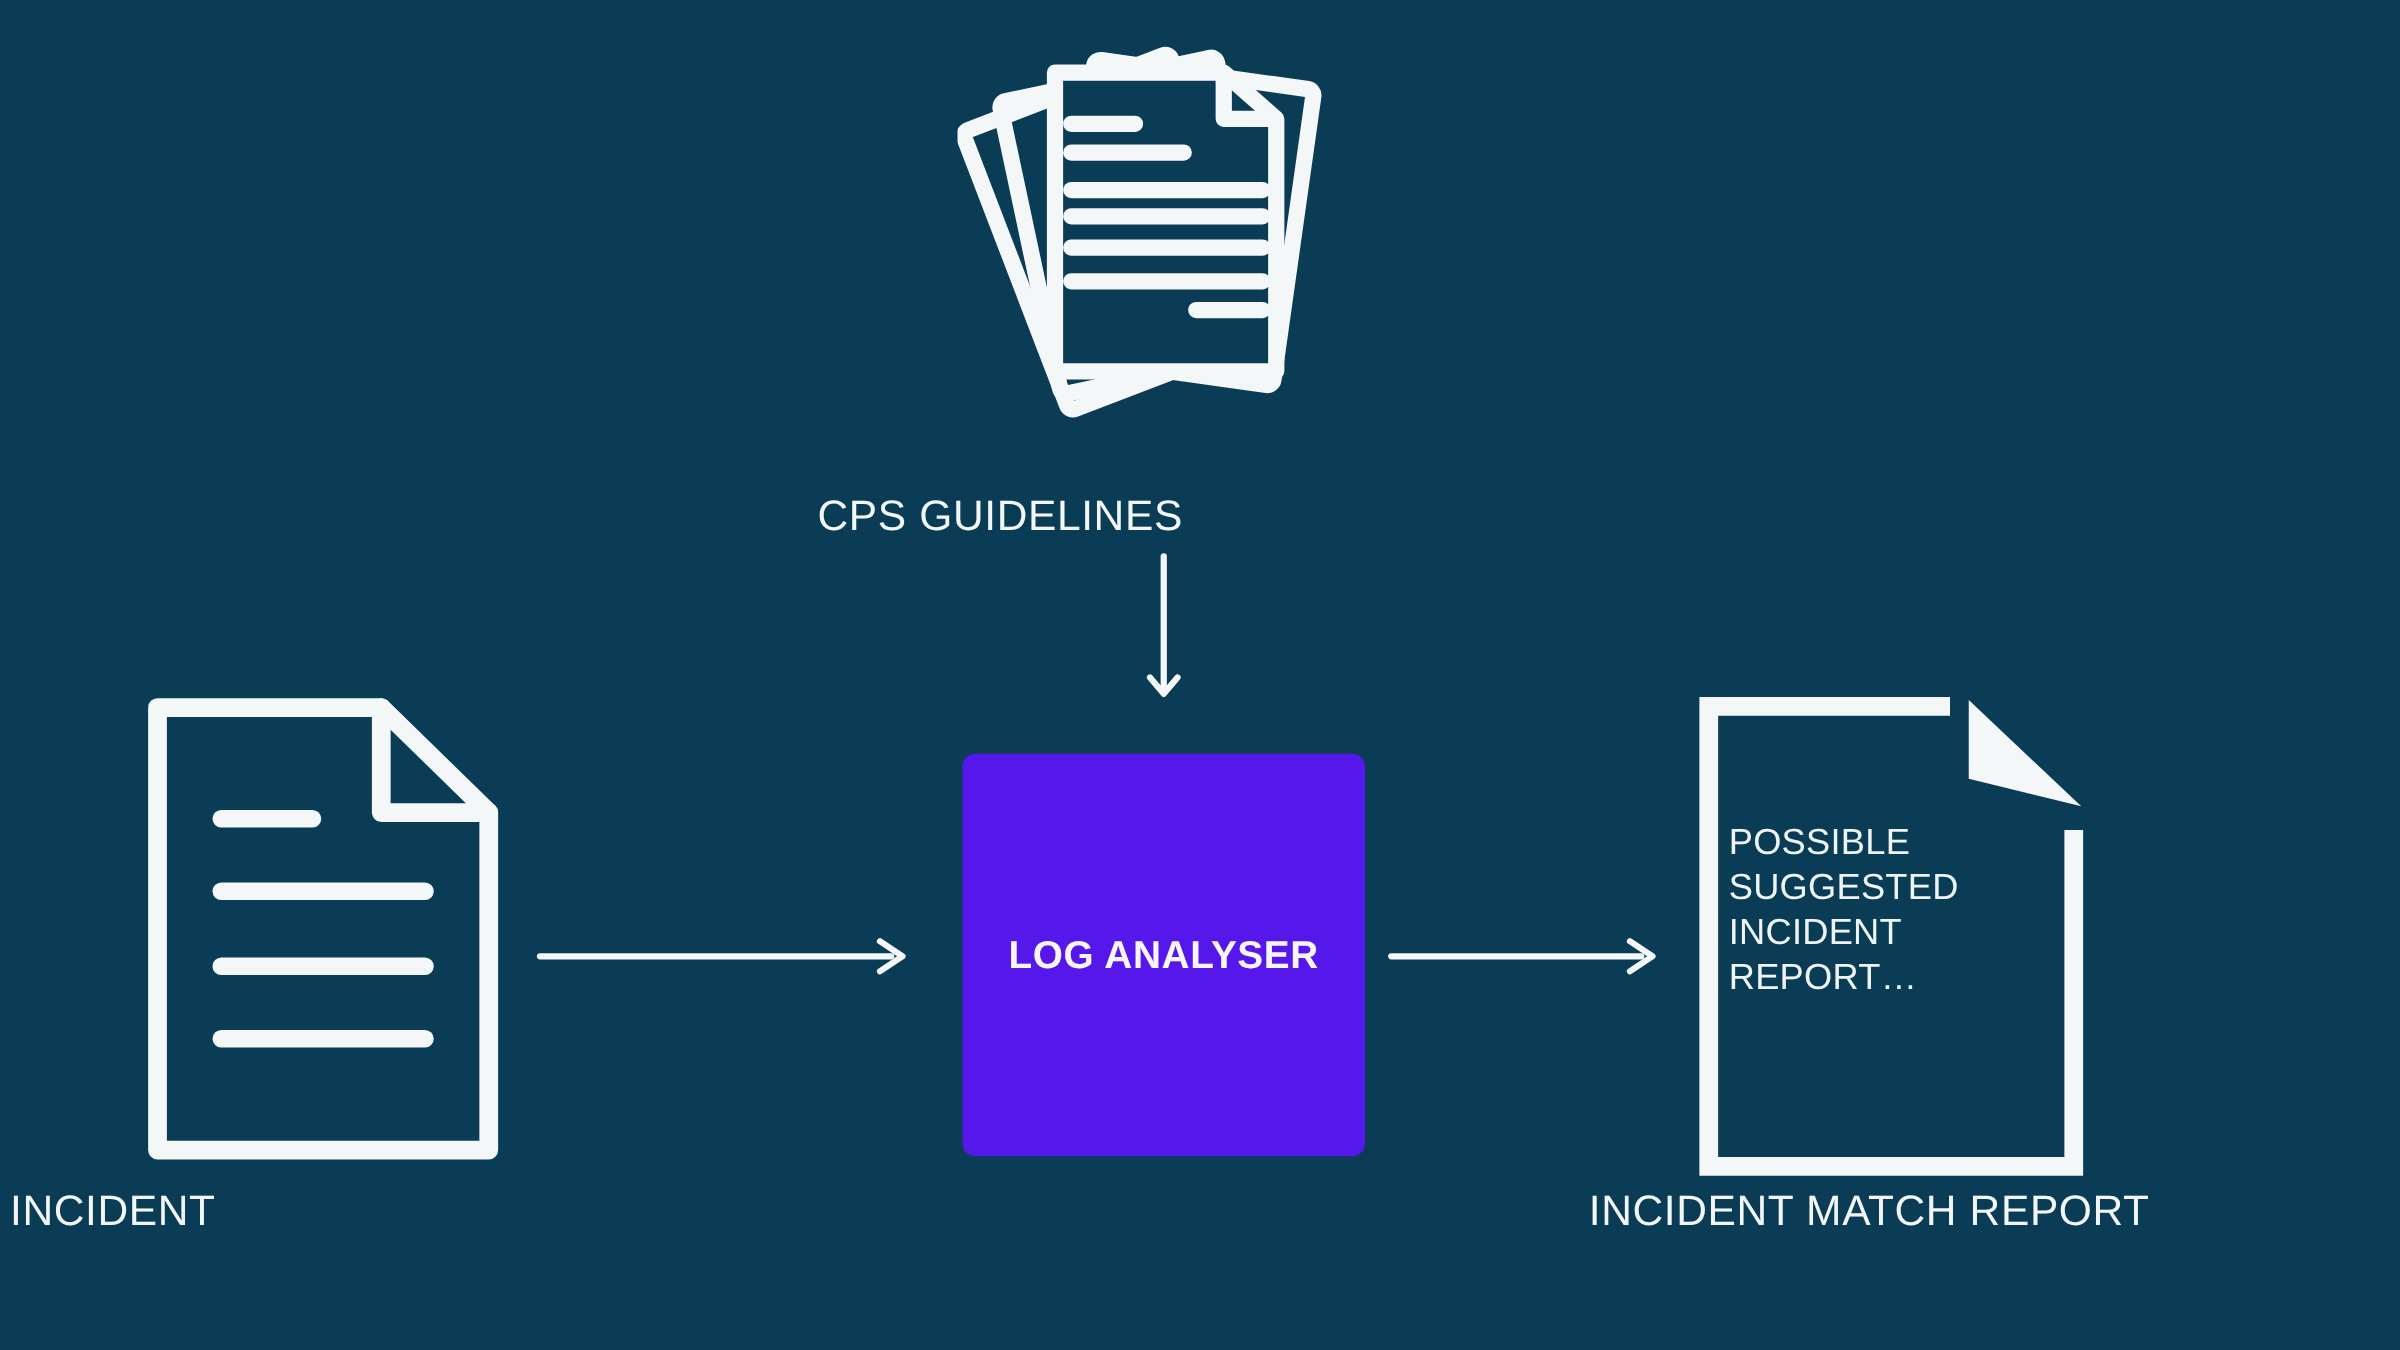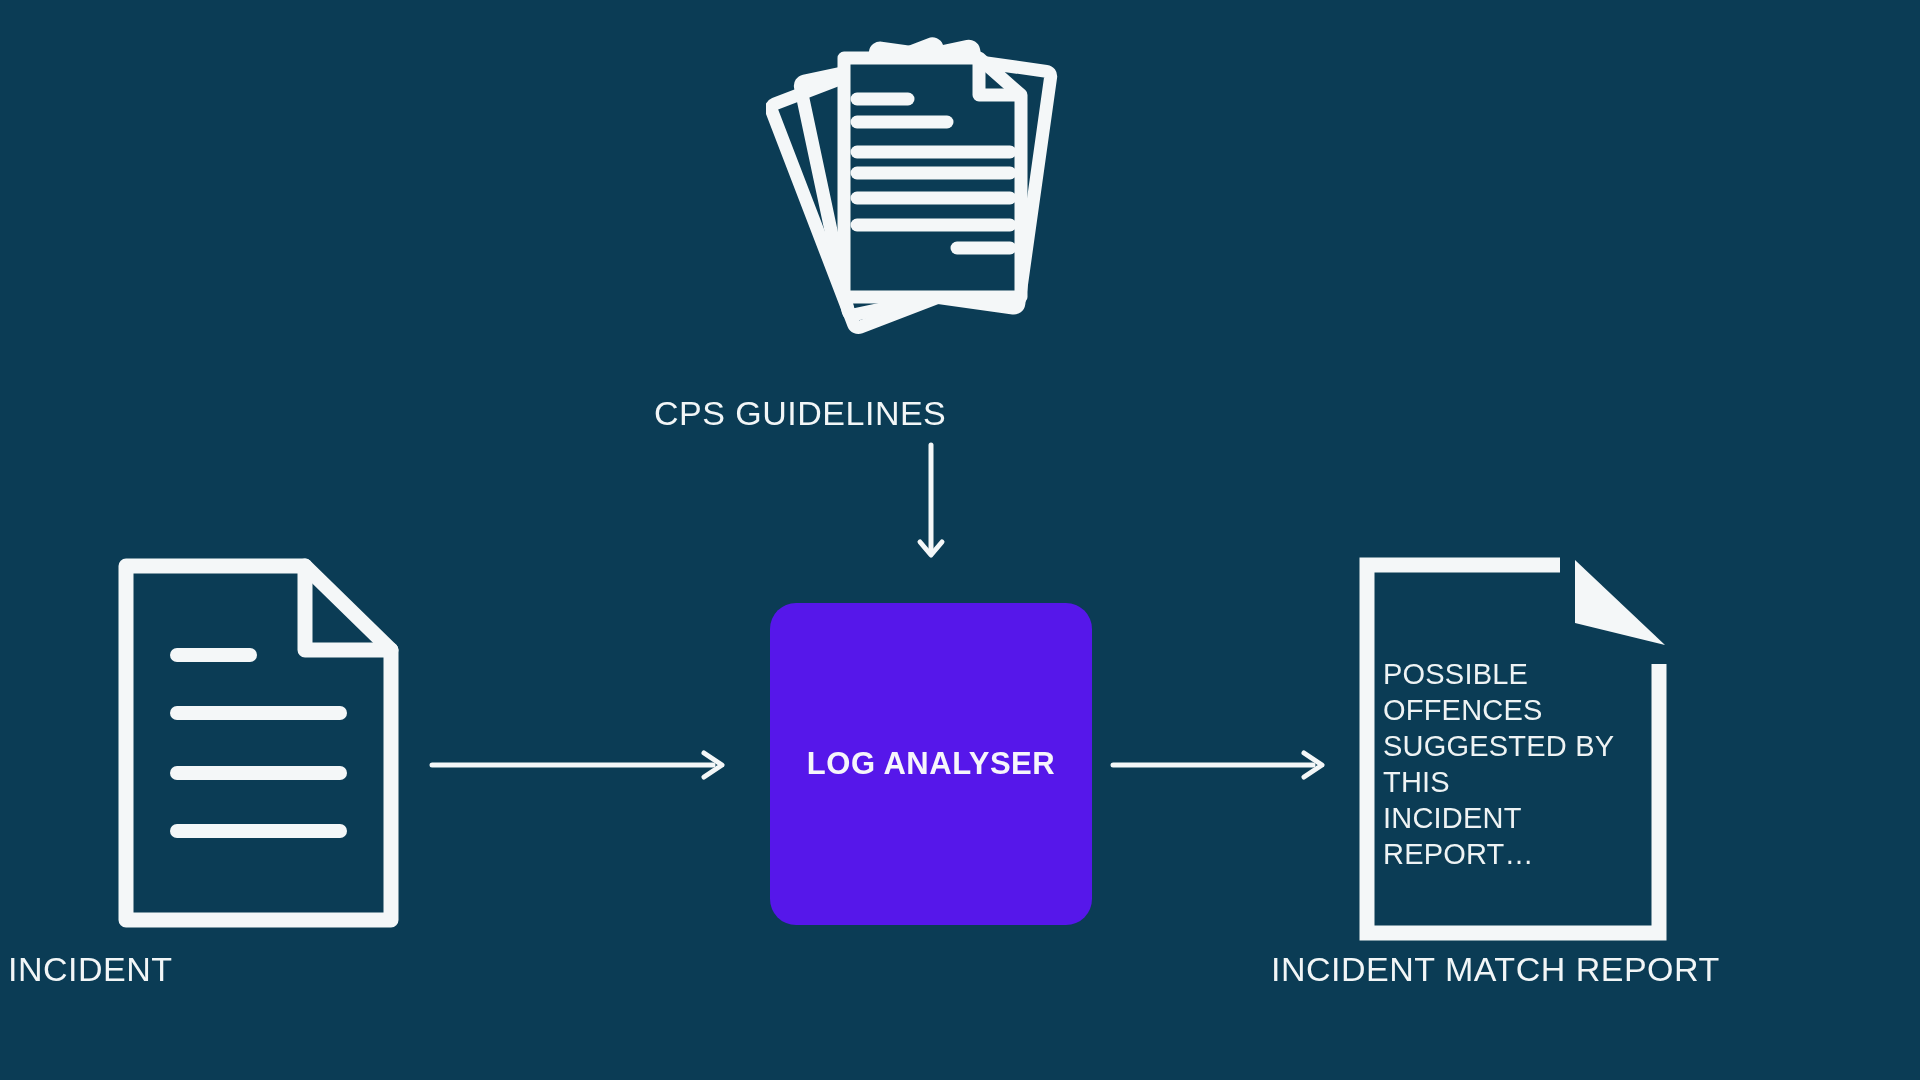--- a/index.html
+++ b/index.html
@@ -17,21 +17,21 @@
     letter-spacing:0.5px;
     text-align:left;
     white-space:nowrap;
   }
   .icon-svg{position:absolute;display:block;}
   .arrow-svg{position:absolute;display:block;}
   #analyser-box{
     position:absolute;
     left:770px;top:603px;
     width:322px;height:322px;
-    border-radius:26px;
+    border-radius:10px;
     background:#5617ea;
     display:flex;align-items:center;justify-content:center;
   }
   #analyser-box .box-label{
     color:#f6f5fb;
     font-size:31px;
     font-weight:bold;
     letter-spacing:0.5px;
     white-space:nowrap;
   }
@@ -113,20 +113,19 @@
       <line x1="5" y1="21" x2="205" y2="21"></line>
       <path d="M 196,9 L 214,21 L 196,33"></path>
     </g>
   </svg>
 
   <svg class="icon-svg" style="left:1348px;top:548px;" width="330" height="400" viewBox="0 0 330 400">
     <path class="stroke" d="M 212,17 L 19,17 L 19,385 L 311,385 L 311,116" stroke-width="15" stroke-linejoin="miter" stroke-linecap="butt"></path>
     <polygon points="227,12 227,75 317,97" fill="#f4f7f8"></polygon>
   </svg>
   <div id="report-note">
-    <div>POSSIBLE OFFENCES</div>
-    <div>SUGGESTED BY THIS</div>
+    <div>POSSIBLE SUGGESTED</div>
     <div>INCIDENT</div>
     <div>REPORT…</div>
   </div>
   <div class="label" style="left:1271px;top:950px;width:500px;">INCIDENT MATCH REPORT</div>
 
 </div>
 
 </body></html>

